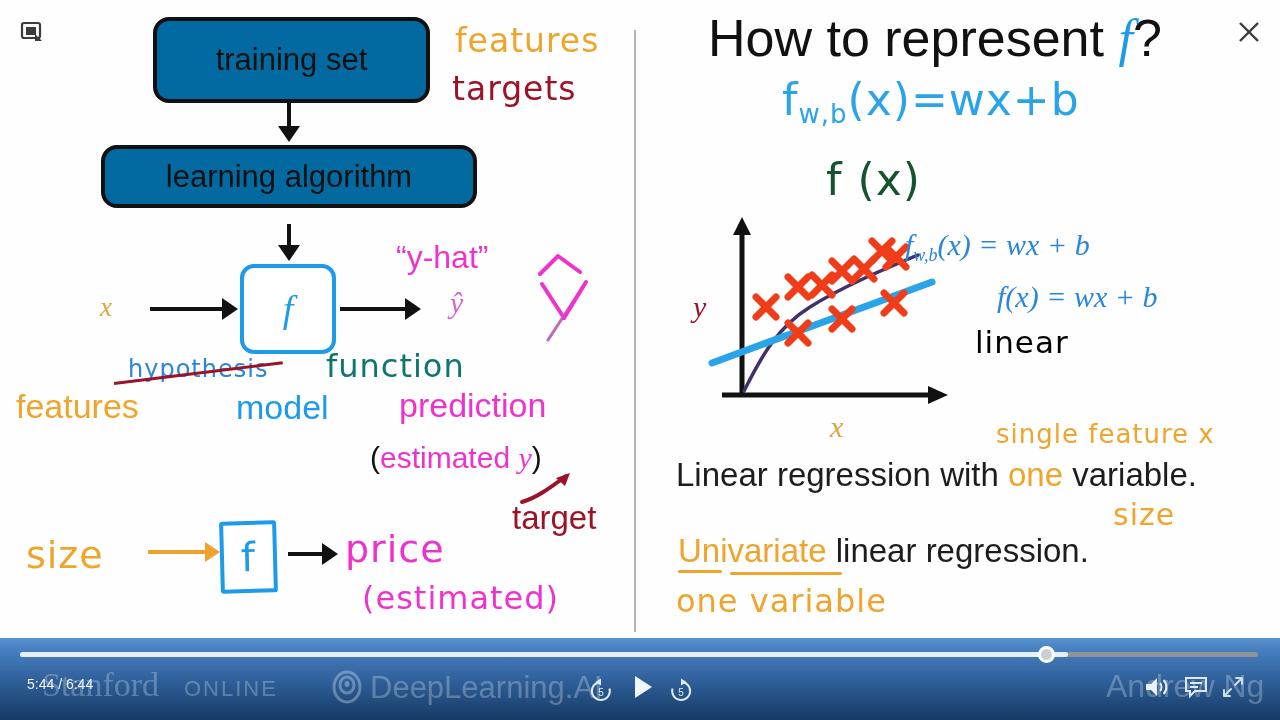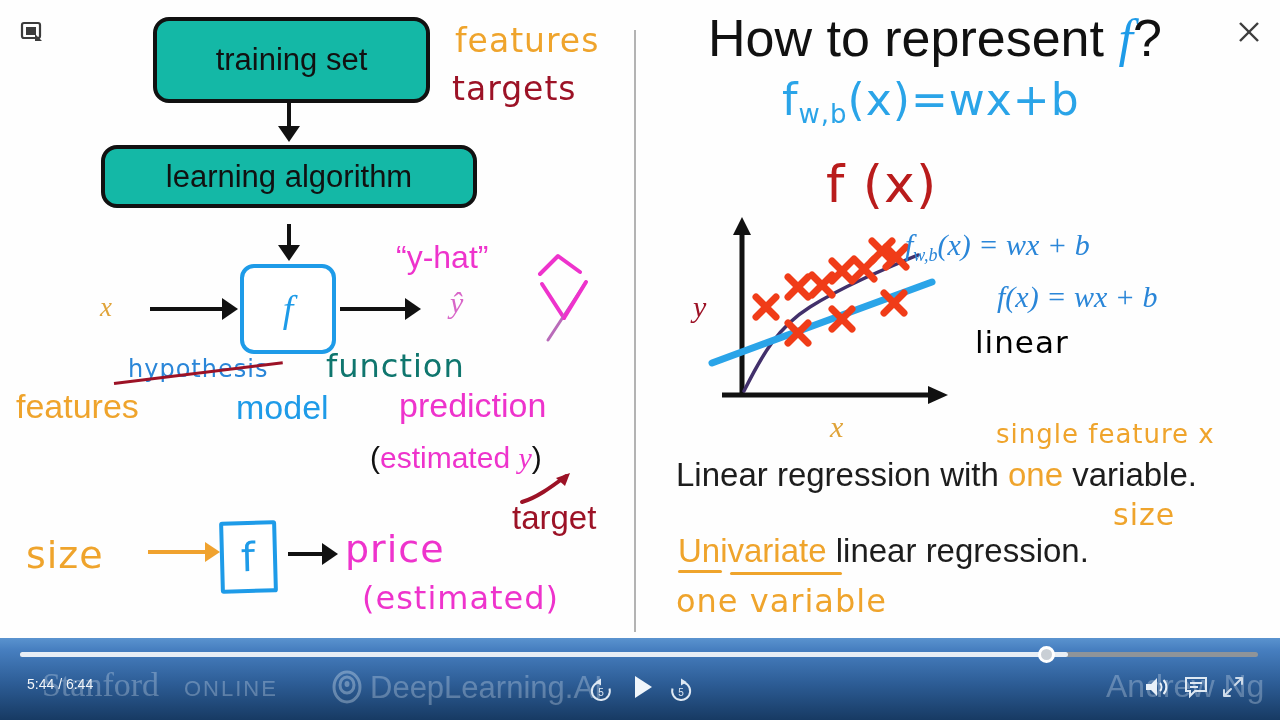--- a/index.html
+++ b/index.html
@@ -18,21 +18,21 @@
   
   .abs { position:absolute; white-space:nowrap; line-height:1; }
 
   .print  { font-family:"Liberation Sans", sans-serif; font-weight:400; }
   .hand   { font-family:"DejaVu Sans", sans-serif; font-weight:500; letter-spacing:1px; }
   .serif-i{ font-family:"Liberation Serif", serif; font-style:italic; }
 
   
   .box {
     position:absolute; display:flex; align-items:center; justify-content:center;
-    border:4px solid #111; border-radius:16px; background:#14b8a6;
+    border:4px solid #111; border-radius:16px; background:#0369a1;
     font-family:"Liberation Sans", sans-serif; color:#111;
   }
   .box-model {
     position:absolute; display:flex; align-items:center; justify-content:center;
     border:4px solid #1e9be8; border-radius:14px; background:#fff;
   }
   .arrow-v { position:absolute; background:#111; width:4px; }
   .arrow-h { position:absolute; background:#111; height:4px; }
   .ahead-d, .ahead-r { position:absolute; width:0; height:0; }
   .ahead-d { border-left:11px solid transparent; border-right:11px solid transparent; border-top:16px solid #111; }
@@ -151,21 +151,21 @@
     <span class="abs hand" style="left:362px; top:582px; font-size:32px; color:#ee33cc;">(estimated)</span>
 
     <div class="abs print" style="left:708px; top:12px; font-size:52px; color:#111;">
       <span>How to represent </span><span class="serif-i" style="color:#1e9be8;">f</span><span>?</span>
     </div>
 
     <div class="abs hand" style="left:782px; top:78px; font-size:44px; color:#2aa4e8;">
       <span>f</span><span style="font-size:26px; vertical-align:-8px;">w,b</span><span>(x)=wx+b</span>
     </div>
 
-    <div class="abs hand" style="left:826px; top:158px; font-size:52px; color:#b91c1c;">f (x)</div>
+    <div class="abs hand" style="left:826px; top:158px; font-size:44px; color:#14532d;">f (x)</div>
 
     <svg class="plot" viewBox="0 0 260 215">
 
       <line x1="42" y1="12" x2="42" y2="180" stroke="#111" stroke-width="5"></line>
       <path d="M42 2 L33 20 L51 20 Z" fill="#111"></path>
 
       <line x1="22" y1="180" x2="235" y2="180" stroke="#111" stroke-width="5"></line>
       <path d="M248 180 L228 171 L228 189 Z" fill="#111"></path>
 
       <path d="M44 176 C62 140 78 112 110 92 C142 72 180 56 218 40" fill="none" stroke="#42306b" stroke-width="3.5" stroke-linecap="round"></path>

